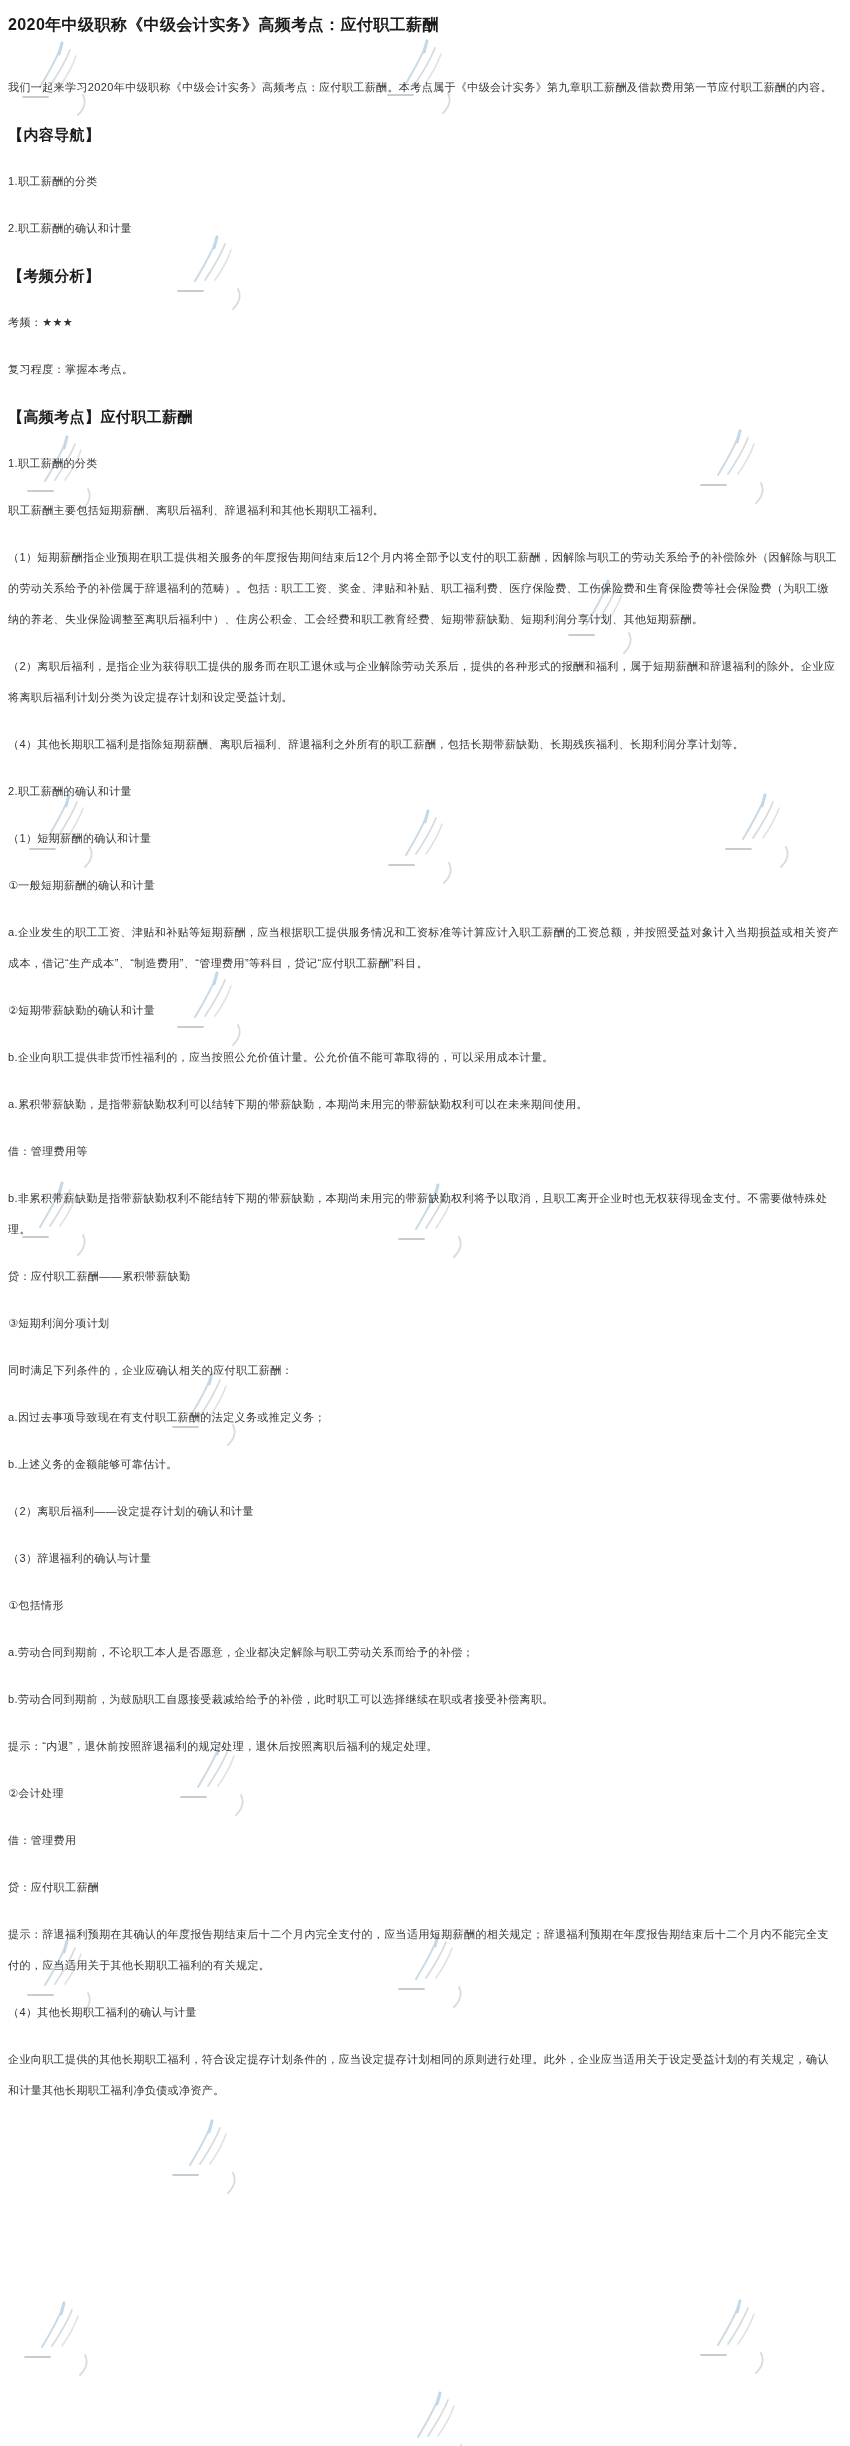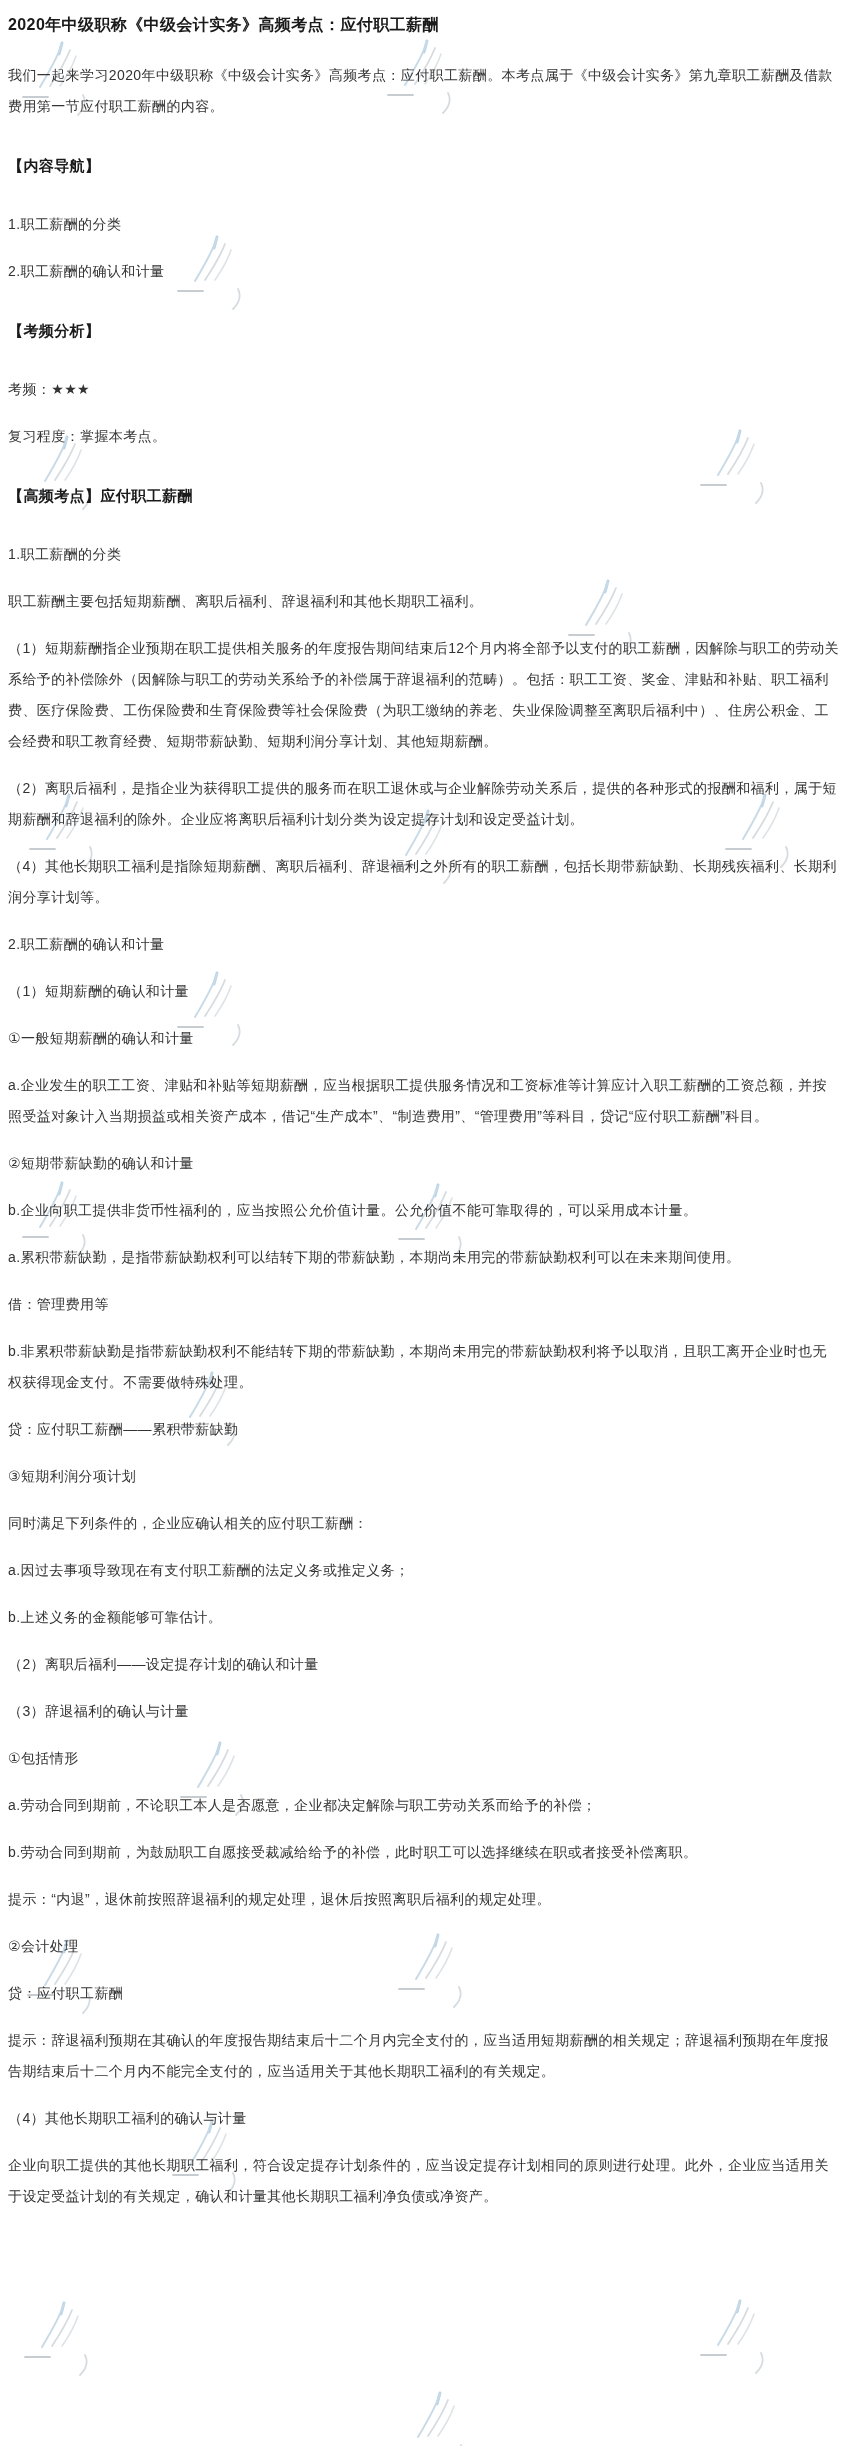--- a/index.html
+++ b/index.html
@@ -12,34 +12,34 @@
   }
   .article {
     position: relative;
     z-index: 1;
     padding: 10px 10px 20px 8px;
   }
   h1.title {
     font-size: 16px;
     font-weight: bold;
     color: #1a1a1a;
-    margin: 4px 0 24px 0;
+    margin: 4px 0 36px 0;
     letter-spacing: 0.4px;
     line-height: 22px;
   }
   h2.heading {
     font-size: 15px;
     font-weight: bold;
     color: #1a1a1a;
-    margin: 28px 0;
+    margin: 4px 0;
     line-height: 31px;
     letter-spacing: 0.4px;
   }
   p.body {
-    font-size: 14px;
+    font-size: 11px;
     font-weight: normal;
     color: #333333;
     margin: 16px 0;
     line-height: 31px;
     letter-spacing: 0.4px;
     word-break: break-all;
   }
   .watermark-layer {
     position: absolute;
     left: 0; top: 0;
@@ -248,18 +248,19 @@
       <p class="body">同时满足下列条件的，企业应确认相关的应付职工薪酬：</p>
       <p class="body">a.因过去事项导致现在有支付职工薪酬的法定义务或推定义务；</p>
       <p class="body">b.上述义务的金额能够可靠估计。</p>
       <p class="body">（2）离职后福利——设定提存计划的确认和计量</p>
       <p class="body">（3）辞退福利的确认与计量</p>
       <p class="body">①包括情形</p>
       <p class="body">a.劳动合同到期前，不论职工本人是否愿意，企业都决定解除与职工劳动关系而给予的补偿；</p>
       <p class="body">b.劳动合同到期前，为鼓励职工自愿接受裁减给给予的补偿，此时职工可以选择继续在职或者接受补偿离职。</p>
       <p class="body">提示：“内退”，退休前按照辞退福利的规定处理，退休后按照离职后福利的规定处理。</p>
       <p class="body">②会计处理</p>
+      <p class="body">借：管理费用</p>
       <p class="body">贷：应付职工薪酬</p>
       <p class="body">提示：辞退福利预期在其确认的年度报告期结束后十二个月内完全支付的，应当适用短期薪酬的相关规定；辞退福利预期在年度报告期结束后十二个月内不能完全支付的，应当适用关于其他长期职工福利的有关规定。</p>
       <p class="body">（4）其他长期职工福利的确认与计量</p>
       <p class="body">企业向职工提供的其他长期职工福利，符合设定提存计划条件的，应当设定提存计划相同的原则进行处理。此外，企业应当适用关于设定受益计划的有关规定，确认和计量其他长期职工福利净负债或净资产。</p>
     </div>
 </div>
 
 </body></html>

